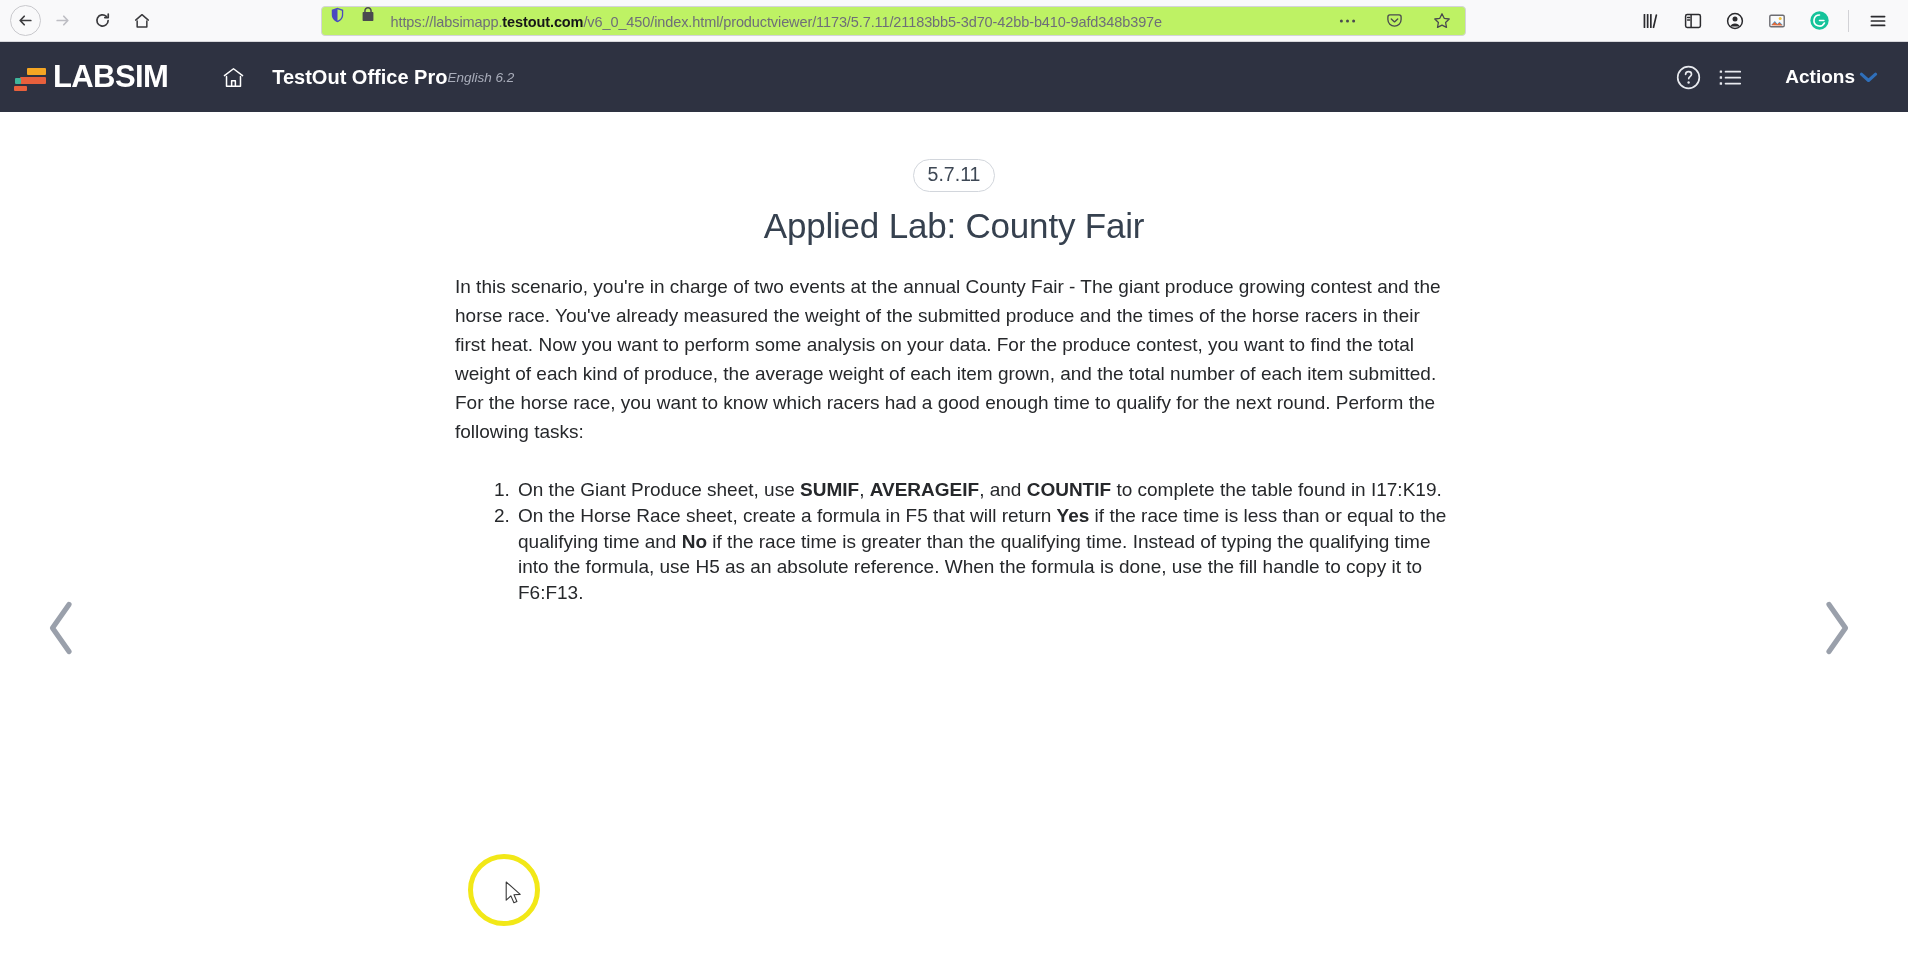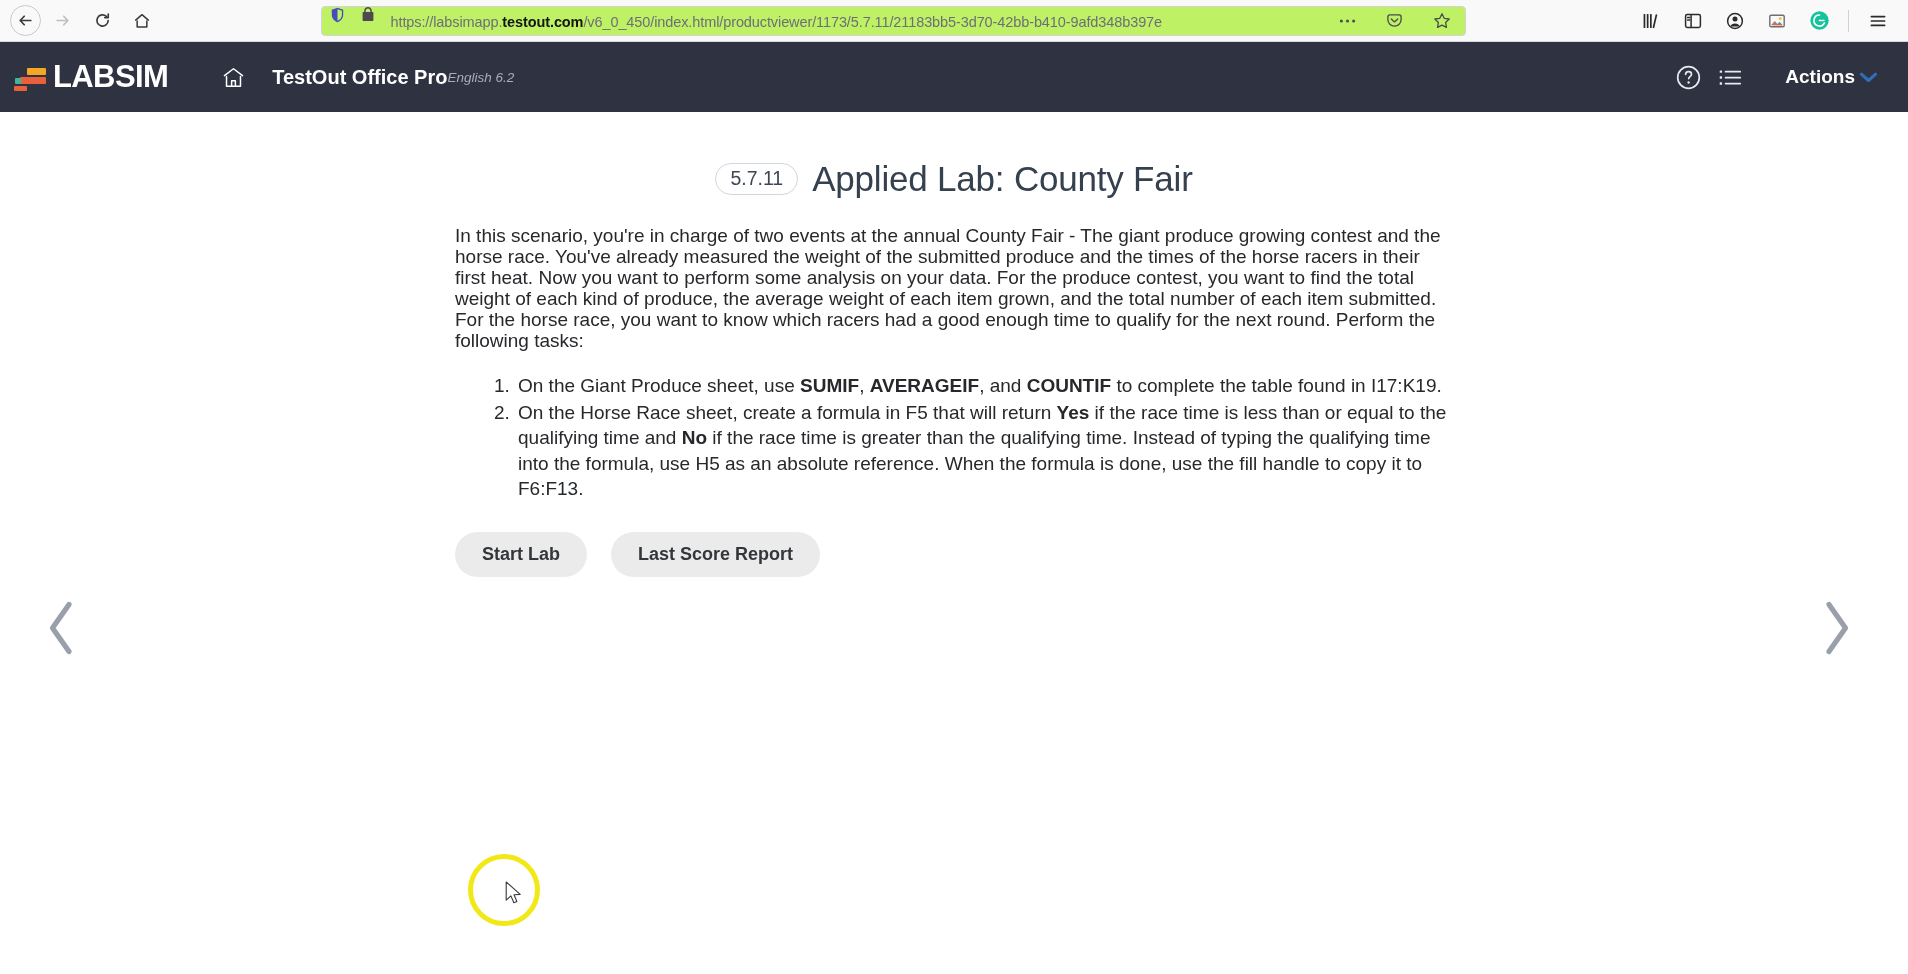--- a/index.html
+++ b/index.html
@@ -156,43 +156,43 @@
   #nav-prev { left: 30px; }
   #nav-next { left: 1806px; }
 
   #page {
     width: 1002px;
     margin: 0 auto;
     padding-top: 47px;
   }
   #title-row {
     display: flex; align-items: center; justify-content: center;
-    gap: 14px; margin-bottom: 26px;
+    gap: 14px; margin-bottom: 26px; flex-direction: column;
   }
   #title-badge {
     border: 1px solid #d2d6dc;
     border-radius: 18px;
     padding: 5px 14px 6px;
     font-size: 19.5px;
     color: #3d4754;
     line-height: 1;
     white-space: nowrap;
   }
   #title-text {
     font-size: 35px;
     color: #36414f;
     font-weight: 400;
     letter-spacing: -0.2px;
     white-space: nowrap;
   }
   #intro {
     font-size: 19px;
-    line-height: 21px;
+    line-height: 29px;
     color: #26282b;
-    margin: 0 0 22px 0;
+    margin: 0 0 31px 0;
     padding-left: 2px;
   }
   #task-list {
     margin: 0 0 30px 0;
     padding-left: 62px;
     font-size: 19px;
     line-height: 25.5px;
     color: #26282b;
   }
   #task-list li { margin-bottom: 1px; padding-left: 3px; }
@@ -422,24 +422,20 @@
       <span id="title-text">Applied Lab: County Fair</span>
     </div>
 
     <p id="intro">In this scenario, you're in charge of two events at the annual County Fair - The giant produce growing contest and the horse race. You've already measured the weight of the submitted produce and the times of the horse racers in their first heat. Now you want to perform some analysis on your data. For the produce contest, you want to find the total weight of each kind of produce, the average weight of each item grown, and the total number of each item submitted. For the horse race, you want to know which racers had a good enough time to qualify for the next round. Perform the following tasks:</p>
 
     <ol id="task-list">
         <li><span>On the Giant Produce sheet, use </span><b>SUMIF</b><span>, </span><b>AVERAGEIF</b><span>, and </span><b>COUNTIF</b><span> to complete the table found in I17:K19.</span></li>
         <li><span>On the Horse Race sheet, create a formula in F5 that will return </span><b>Yes</b><span> if the race time is less than or equal to the qualifying time and </span><b>No</b><span> if the race time is greater than the qualifying time. Instead of typing the qualifying time into the formula, use H5 as an absolute reference. When the formula is done, use the fill handle to copy it to F6:F13.</span></li>
       </ol>
 
-    <div id="button-row">
-        <button class="pill-btn">Start Lab</button>
-        <button class="pill-btn">Last Score Report</button>
-      </div>
 
   </div>
 
   <div id="click-highlight" style="left: 468px; top: 742px; border-color: rgb(242, 232, 23);"></div>
   <div id="mouse-cursor" style="left: 505px; top: 769px;">
     <svg width="18" height="25" viewBox="0 0 18 25">
       <path d="M1.2 1L1.2 19.2 5.9 14.9 8.9 21.8 11.9 20.5 9 13.8 15.2 13.4z" fill="#ffffff" stroke="#3a3a3a" stroke-width="1.1" stroke-linejoin="round"></path>
     </svg>
   </div>
 </div>

